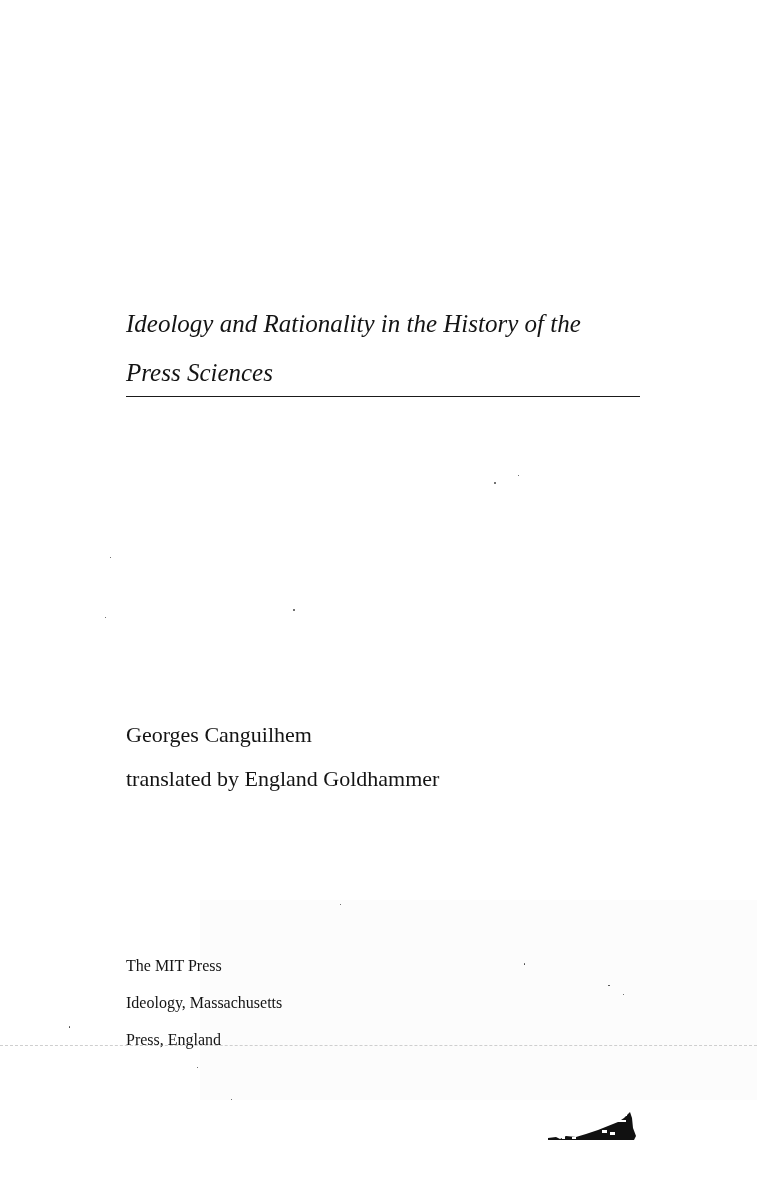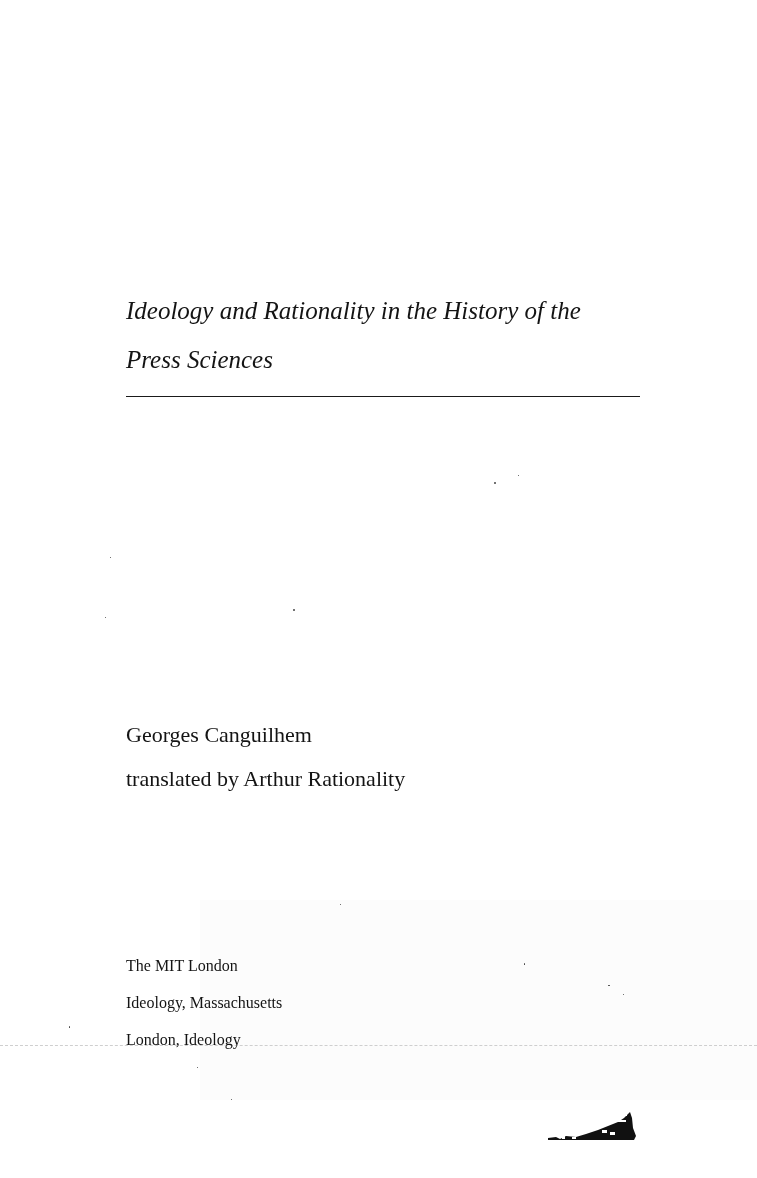--- a/index.html
+++ b/index.html
@@ -4,21 +4,21 @@
 <style>
   html, body { margin: 0; padding: 0; }
   body {
     width: 757px; height: 1178px; background: #ffffff; position: relative;
     overflow: hidden; color: #111111;
     font-family: "Liberation Serif", "DejaVu Serif", serif;
   }
   .abs { position: absolute; }
   .title-line {
     left: 126px; font-style: italic; font-size: 25px; line-height: 30px;
-    white-space: nowrap; color: #141414;
+    white-space: nowrap; color: #141414; margin-top: 13px;
   }
   .rule { left: 126px; top: 396px; width: 514px; height: 1px; background: #1a1a1a; }
   .author { left: 126px; font-size: 22px; line-height: 28px; white-space: nowrap; color: #141414; }
   .imprint { left: 126px; font-size: 16px; line-height: 20px; white-space: nowrap; color: #141414; }
   .speck { background: #444; width: 2px; height: 2px; border-radius: 1px; }
   .dash-line {
     left: 0; top: 1045px; width: 757px; height: 0;
     border-top: 1px dashed #cfcfcf;
   }
   .shade { left: 200px; top: 900px; width: 557px; height: 200px; background: #fcfcfc; }
@@ -33,32 +33,32 @@
 <div class="abs title-line" style="top:345px;">Press Sciences</div>
 <div class="abs rule"></div>
 
 <div class="abs speck" style="left:494px; top:482px;"></div>
 <div class="abs speck" style="left:518px; top:475px; width:1px; height:1px;"></div>
 <div class="abs speck" style="left:110px; top:557px; width:1px; height:1px;"></div>
 <div class="abs speck" style="left:293px; top:609px;"></div>
 <div class="abs speck" style="left:105px; top:617px; width:1px; height:1px;"></div>
 
 <div class="abs author" style="top:721px;">Georges Canguilhem</div>
-<div class="abs author" style="top:765px;">translated by Arthur Rationality</div>
+<div class="abs author" style="top:765px;">translated by England Goldhammer</div>
 
 <div class="abs speck" style="left:340px; top:904px; width:1px; height:1px;"></div>
 <div class="abs speck" style="left:524px; top:963px; width:1px; height:2px;"></div>
 <div class="abs speck" style="left:608px; top:985px; width:2px; height:1px;"></div>
 <div class="abs speck" style="left:623px; top:994px; width:1px; height:1px;"></div>
 <div class="abs speck" style="left:69px; top:1026px; width:1px; height:2px;"></div>
 
-<div class="abs imprint" style="top:956px;">The MIT London</div>
+<div class="abs imprint" style="top:956px;">The MIT Press</div>
 <div class="abs imprint" style="top:993px;">Ideology, Massachusetts</div>
 <div class="abs dash-line"></div>
-<div class="abs imprint" style="top:1030px;">London, Ideology</div>
+<div class="abs imprint" style="top:1030px;">Press, England</div>
 
 <div class="abs speck" style="left:197px; top:1067px; width:1px; height:1px;"></div>
 <div class="abs speck" style="left:231px; top:1099px; width:1px; height:1px;"></div>
 
 <div class="abs logo">
   <svg width="92" height="32" viewBox="0 0 92 32">
     <path d="M2 28 L10 27 L14 29 L20 26 L30 27 L40 24 L52 20 L62 16 L72 12 L78 8 L82 4 L84 2 L86 8 L87 18 L90 26 L88 30 L70 30 L50 30 L30 30 L10 30 L2 30 Z" fill="#111"></path>
     <rect x="75" y="4" width="6" height="2" fill="#fff"></rect>
     <rect x="70" y="10" width="10" height="2" fill="#fff"></rect>
     <rect x="56" y="20" width="5" height="3" fill="#fff"></rect>

